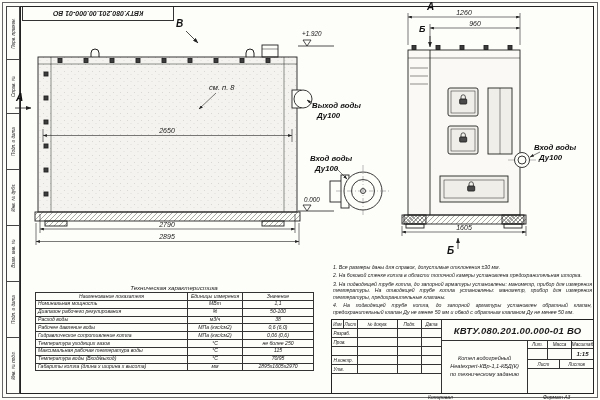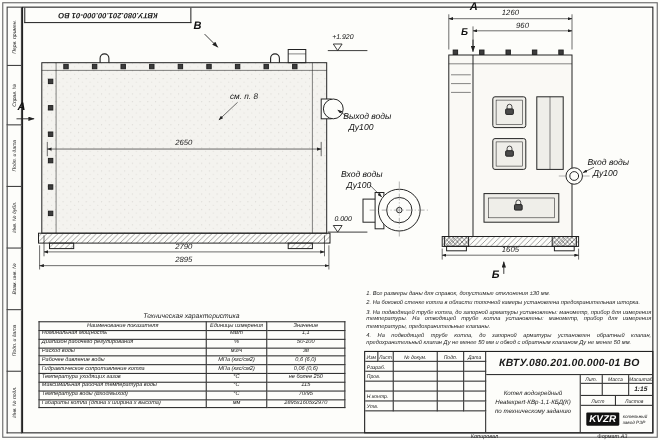--- a/index.html
+++ b/index.html
@@ -4,21 +4,21 @@
 <style>
   html,body{margin:0;padding:0;background:#e8e8e8}
   .sheet{position:relative;width:600px;height:400px;background:#fdfdfa;
          font-family:"Liberation Sans",sans-serif;color:#1a1a1a;overflow:hidden}
   .outer{position:absolute;inset:2px;border:0.8px solid #666;pointer-events:none}
   .frame{position:absolute;left:20px;top:6px;right:6px;bottom:6px;border:1.4px solid #222;pointer-events:none}
   svg{position:absolute;left:0;top:0}
   .t{position:absolute;font-style:italic;line-height:1;white-space:nowrap;color:#111}
   .dimlab{position:absolute;font-style:italic;font-size:7px;transform:translateX(-50%);white-space:nowrap}
   .viewlab{font-size:10px;font-weight:bold}
-  .bld{font-size:7.8px;font-weight:normal}
+  .bld{font-size:7.8px;font-weight:bold}
   .lvl{font-size:6.3px}
   .see{font-size:7.5px}
   
   .mcol{position:absolute;left:6px;top:6px;width:14px;height:388px}
   .mcell{box-sizing:border-box;border:0.8px solid #444;border-top:none;display:flex;align-items:center;justify-content:center;overflow:hidden}
   .mcell:first-child{border-top:0.8px solid #444}
   .vtext{transform:rotate(-90deg);white-space:nowrap;font-size:4.6px;font-style:italic}
   .docTop{position:absolute;left:22px;top:7px;width:150px;height:13px;border:0.9px solid #333;border-top:none;
           display:flex;align-items:center;justify-content:center}
   .docTop span{transform:rotate(180deg);font-size:7px;font-weight:bold;font-style:italic;white-space:nowrap}
@@ -367,24 +367,17 @@
     <div class="cell" style="left:196px;top:21px;width:20px;height:8px">Лит.</div>
     <div class="cell" style="left:216px;top:21px;width:24px;height:8px">Масса</div>
     <div class="cell" style="left:240px;top:21px;width:21px;height:8px;border-right:none">Масштаб</div>
     <div class="cell" style="left:196px;top:29px;width:20px;height:11px"></div>
     <div class="cell" style="left:216px;top:29px;width:24px;height:11px"></div>
     <div class="cell" style="left:240px;top:29px;width:21px;height:11px;border-right:none;font-size:6px;font-weight:bold">1:15</div>
 
     <div class="cell" style="left:196px;top:40px;width:32px;height:9px">Лист</div>
     <div class="cell" style="left:228px;top:40px;width:33px;height:9px;border-right:none">Листов</div>
 
-    <div class="cell logo" style="left:196px;top:49px;width:65px;height:23.5px;border-right:none;border-bottom:none">
-      <span class="logoMark">KVZR</span>
-      <span class="logoTxt">
-        <span>котельный</span>
-        <span>завод РЭР</span>
-      </span>
-    </div>
   </div>
 
   <span class="fmt" style="left:428px;top:394px">Копировал</span>
   <span class="fmt" style="left:543px;top:394px">Формат А3</span>
 </div>
 
 </body></html>

